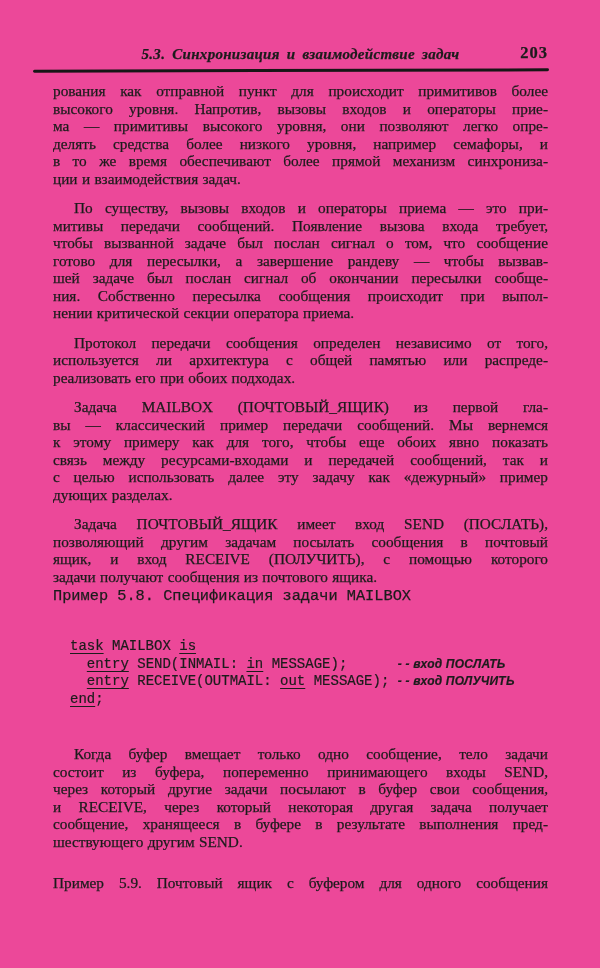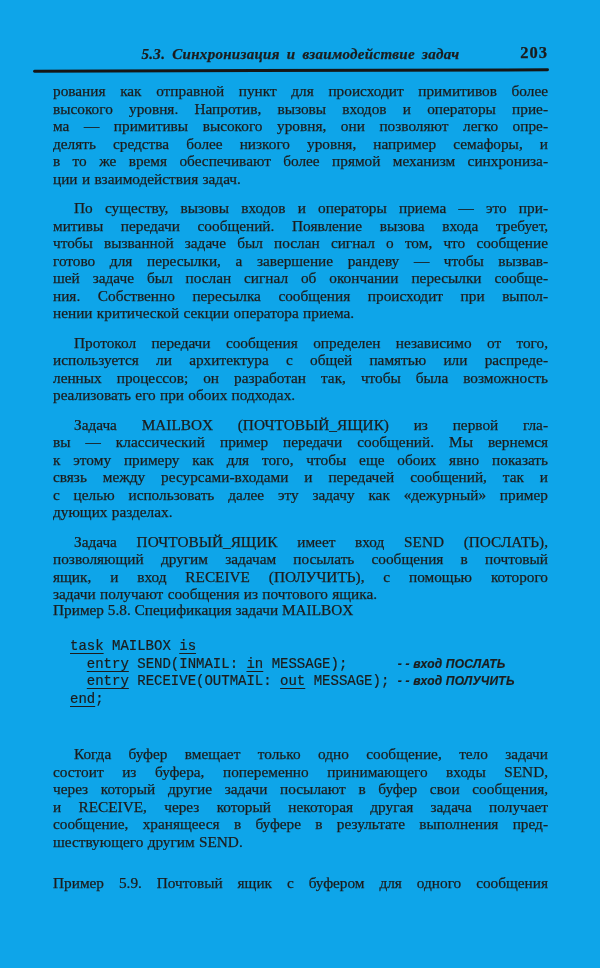--- a/index.html
+++ b/index.html
@@ -2,21 +2,21 @@
 <html><head>
 <meta charset="utf-8">
 <style>
   html, body { margin: 0; padding: 0; }
   body { background: #fbfaf6; }
 
   .page {
     position: relative;
     width: 600px;
     height: 968px;
-    background: #0ea5e9;
+    background: #ec4899;
     color: #1c1c1c;
     font-family: "Liberation Serif", serif;
     overflow: hidden;
     -webkit-text-stroke: 0.25px #1c1c1c;
   }
 
   
   .running-head {
     position: absolute;
     top: 46px; left: 53px; width: 495px; height: 22px;
@@ -64,21 +64,21 @@
   .tline.last { text-align-last: left; }
   .tline.ind  { text-indent: 21px; margin-top: 12px; }
 
   
   .caption {
     position: absolute;
     left: 53px; width: 495px;
     font-size: 15.3px;
     line-height: 17.5px;
   }
-  .caption.cap58 { top: 601px; }
+  .caption.cap58 { top: 588px; font-family: Liberation Mono, monospace; }
   .caption.cap59 {
     top: 874px;
     text-align: justify;
     text-align-last: justify;
   }
 
   
   .code {
     position: absolute;
     left: 70px; top: 638px;
@@ -122,21 +122,20 @@
       <div class="tline last">ции и взаимодействия задач.</div>
       <div class="tline ind">По существу, вызовы входов и операторы приема — это при-</div>
       <div class="tline">митивы передачи сообщений. Появление вызова входа требует,</div>
       <div class="tline">чтобы вызванной задаче был послан сигнал о том, что сообщение</div>
       <div class="tline">готово для пересылки, а завершение рандеву — чтобы вызвав-</div>
       <div class="tline">шей задаче был послан сигнал об окончании пересылки сообще-</div>
       <div class="tline">ния. Собственно пересылка сообщения происходит при выпол-</div>
       <div class="tline last">нении критической секции оператора приема.</div>
       <div class="tline ind">Протокол передачи сообщения определен независимо от того,</div>
       <div class="tline">используется ли архитектура с общей памятью или распреде-</div>
-      <div class="tline">ленных процессов; он разработан так, чтобы была возможность</div>
       <div class="tline last">реализовать его при обоих подходах.</div>
       <div class="tline ind">Задача MAILBOX (ПОЧТОВЫЙ_ЯЩИК) из первой гла-</div>
       <div class="tline">вы — классический пример передачи сообщений. Мы вернемся</div>
       <div class="tline">к этому примеру как для того, чтобы еще обоих явно показать</div>
       <div class="tline">связь между ресурсами-входами и передачей сообщений, так и</div>
       <div class="tline">с целью использовать далее эту задачу как «дежурный» пример</div>
       <div class="tline last">дующих разделах.</div>
       <div class="tline ind">Задача ПОЧТОВЫЙ_ЯЩИК имеет вход SEND (ПОСЛАТЬ),</div>
       <div class="tline">позволяющий другим задачам посылать сообщения в почтовый</div>
       <div class="tline">ящик, и вход RECEIVE (ПОЛУЧИТЬ), с помощью которого</div>

